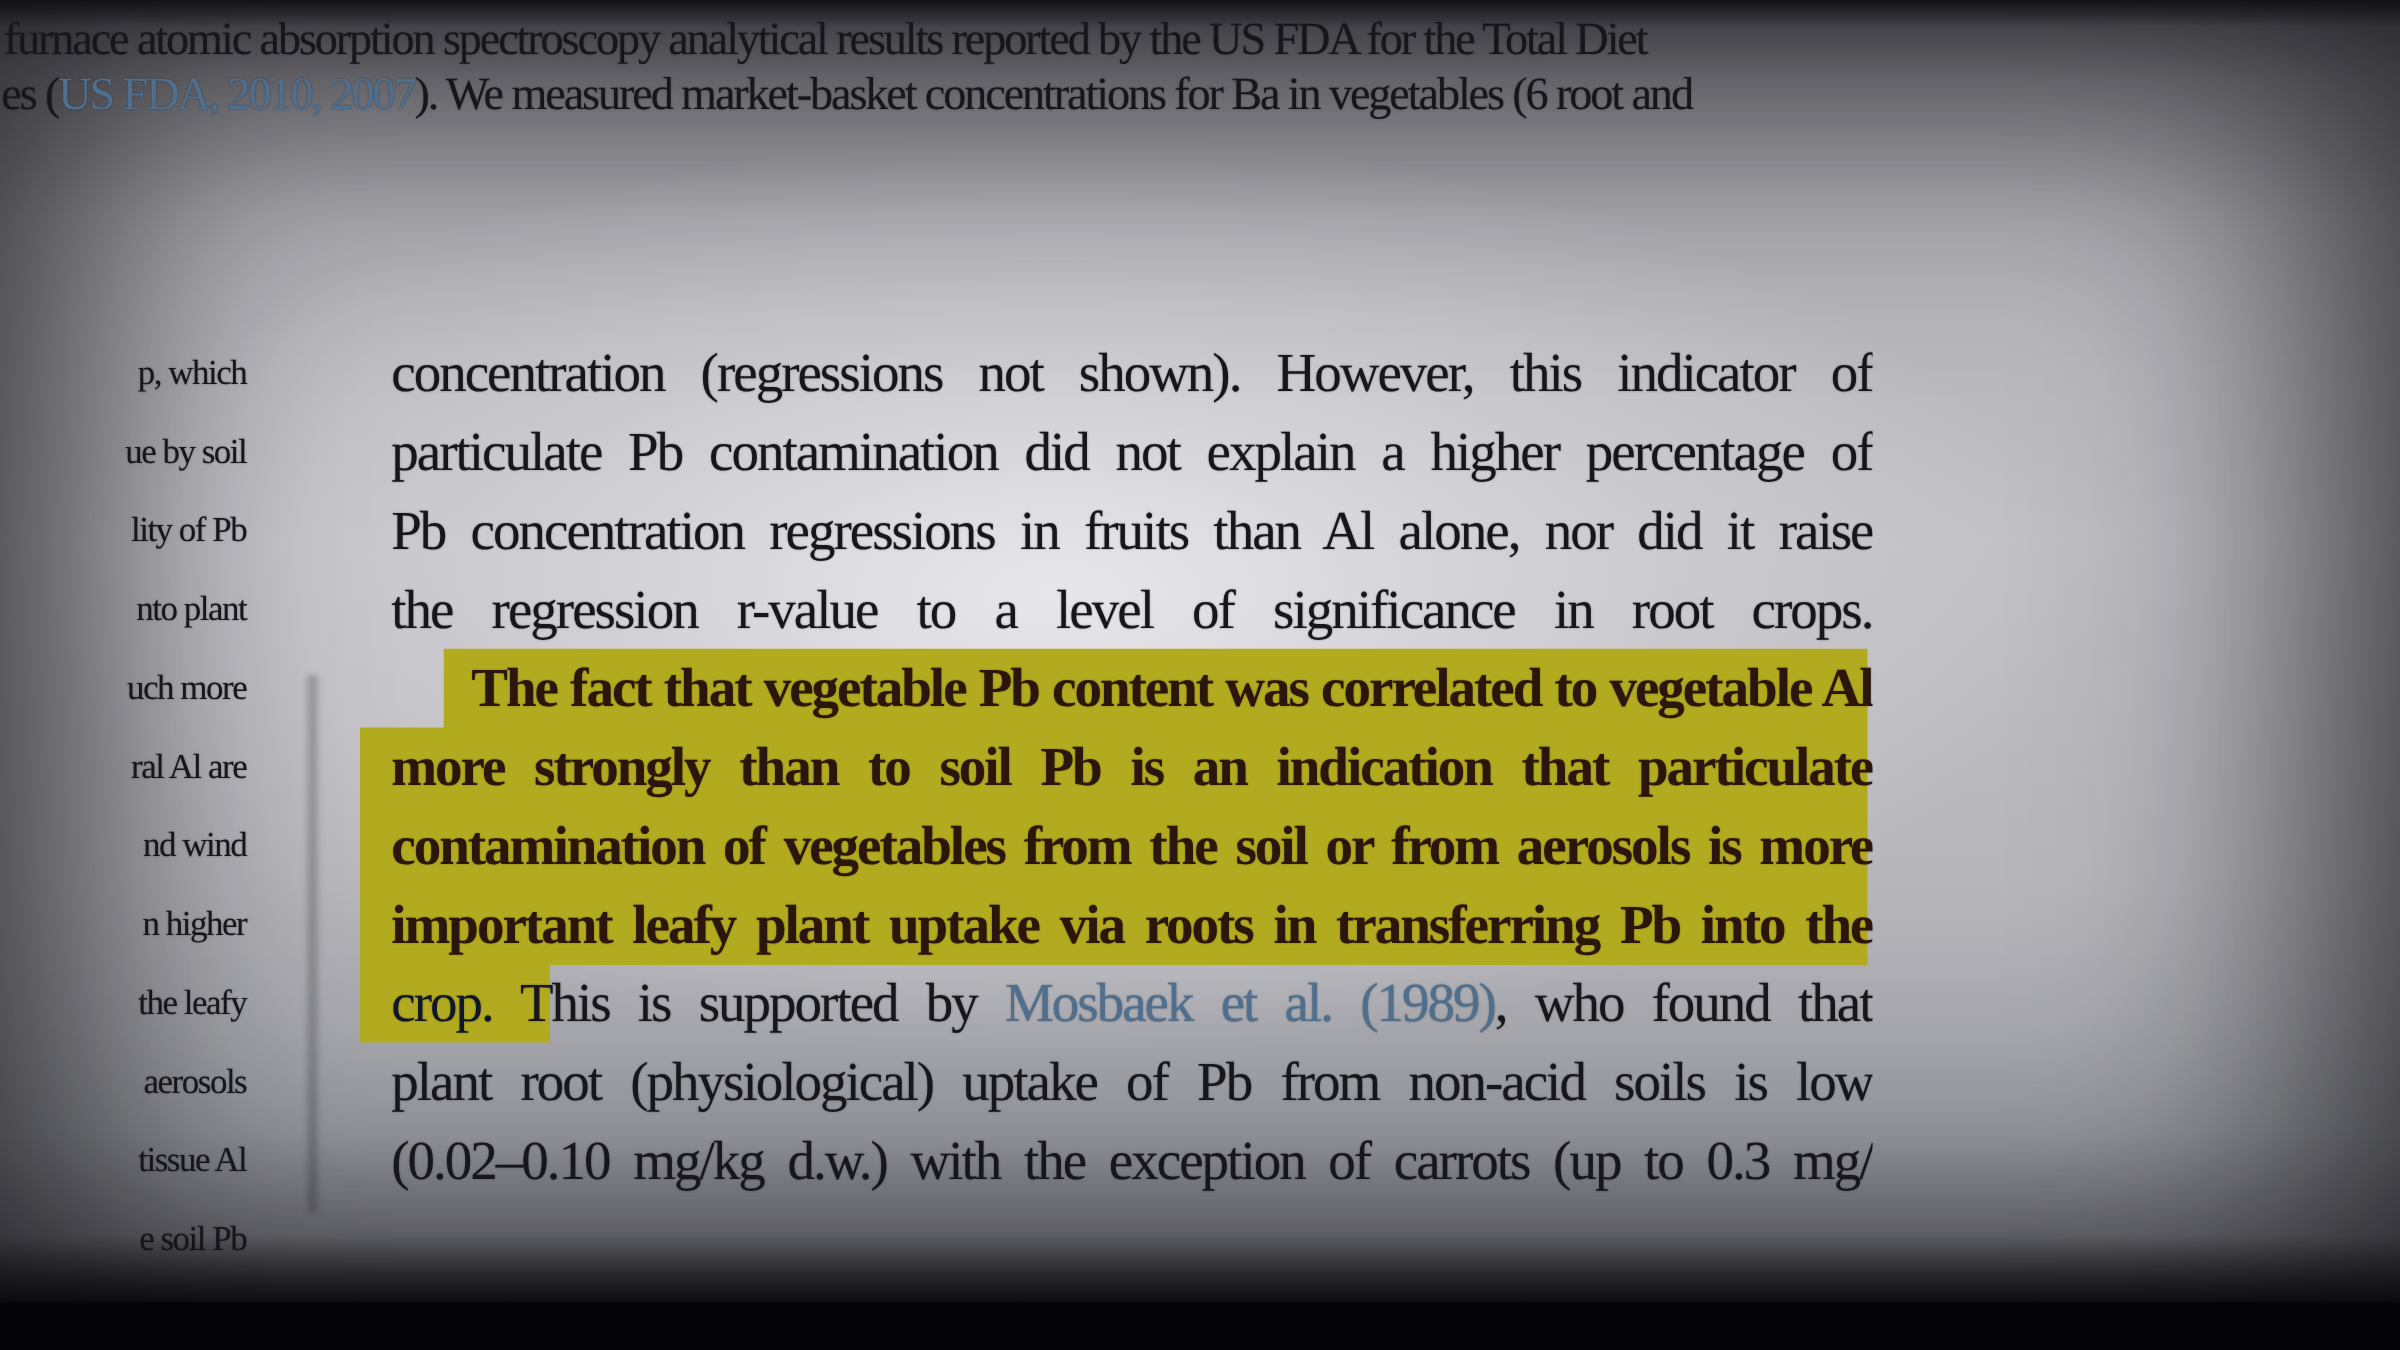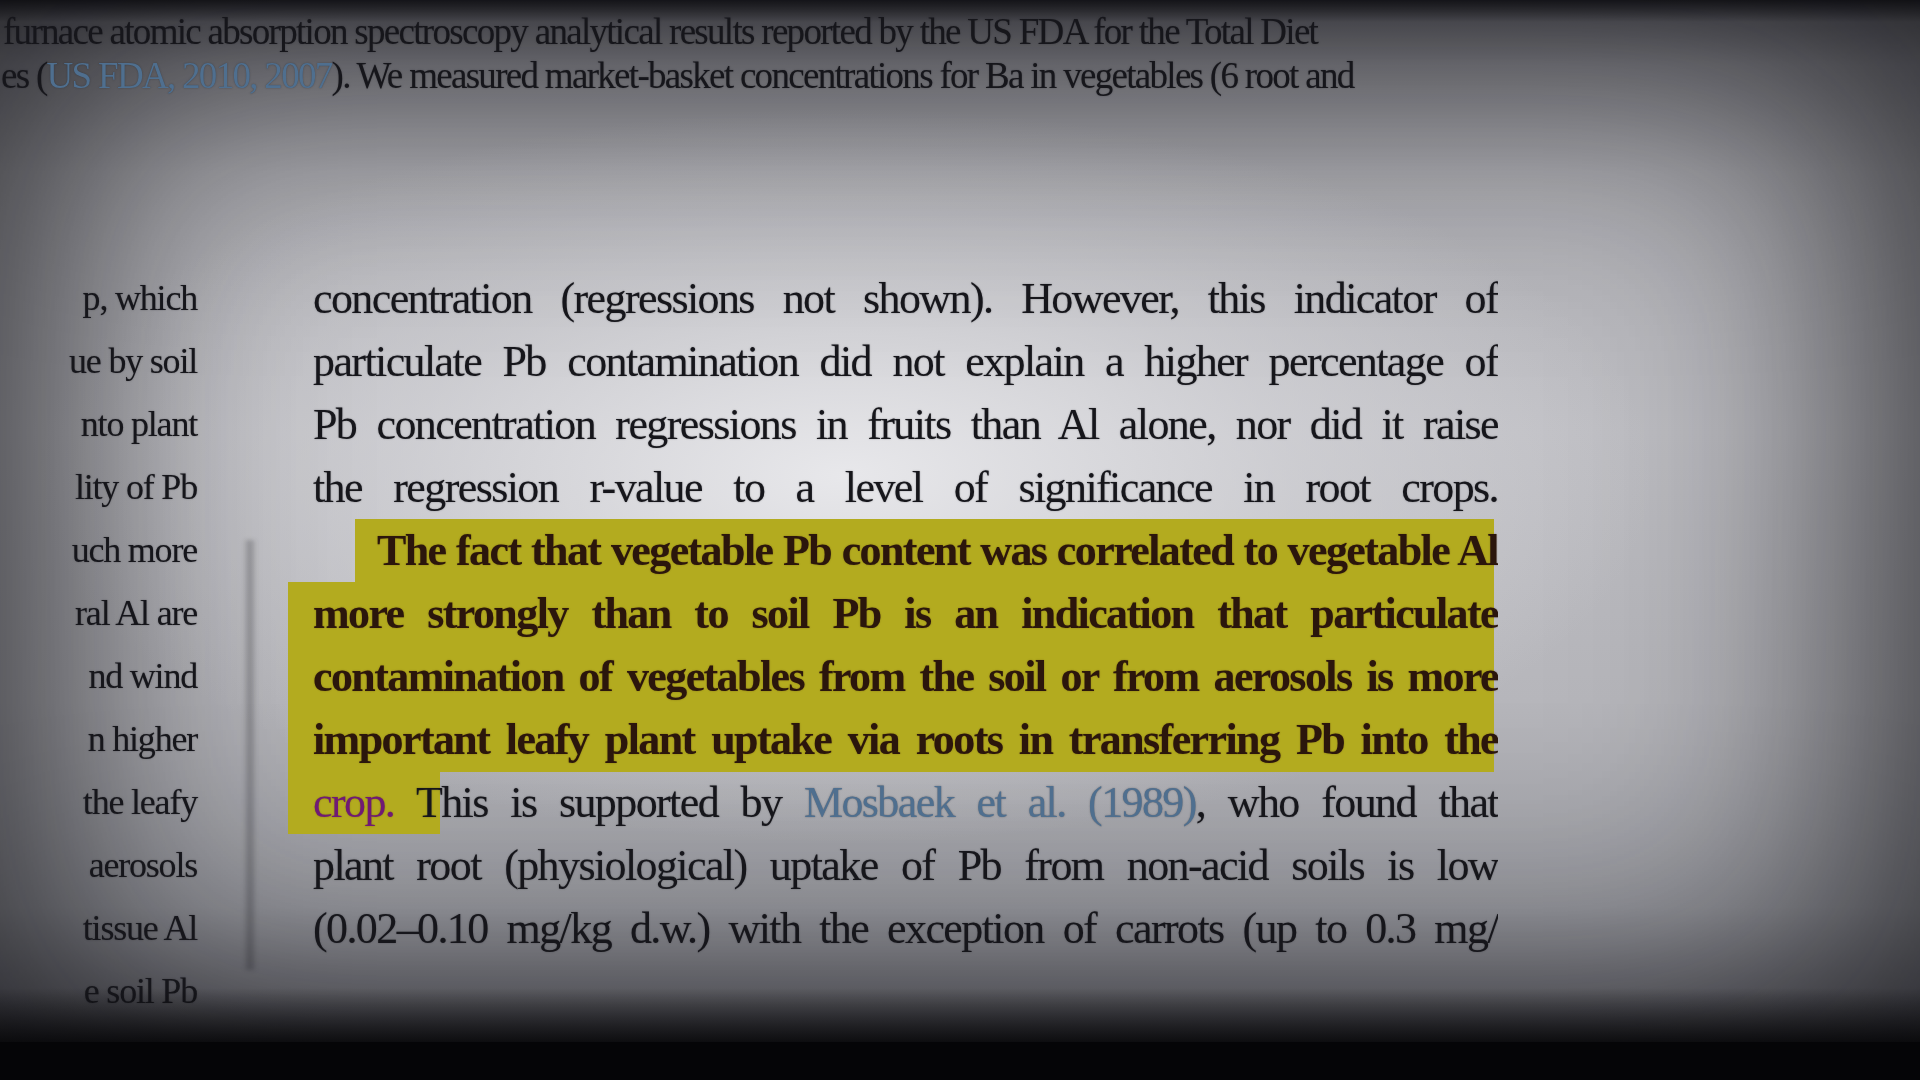--- a/index.html
+++ b/index.html
@@ -45,58 +45,58 @@
   .topline{
     position:absolute;z-index:2;white-space:nowrap;
     font-size:37px;letter-spacing:-1.7px;color:#16161b;
     text-shadow:0 0 1.5px rgba(30,30,36,.5);
   }
   .topline1{left:3px;top:10px;}
   .topline2{left:1px;top:54px;}
   
   .leftcol{
     position:absolute;left:0;top:267px;width:197px;z-index:2;
-    text-align:right;color:#16161b;font-size:36px;letter-spacing:-1.2px;
+    text-align:right;color:#16161b;font-size:28px;letter-spacing:-1.2px;
     text-shadow:0 0 1.5px rgba(30,30,36,.5);
   }
   .leftcol .lline{height:63px;line-height:63px;white-space:nowrap;overflow:visible;}
   .maincol{
     position:absolute;left:313px;top:267px;width:1185px;z-index:2;
     color:#16161b;font-size:44px;letter-spacing:-1.6px;
     text-shadow:0 0 1.5px rgba(30,30,36,.5);
   }
   .mline{
     height:63px;line-height:63px;overflow:hidden;
     text-align:justify;text-align-last:justify;
   }
   .mline.hl{color:#2b160c;text-shadow:0 0 1.5px rgba(60,30,12,.45);font-weight:bold;}
   .mline.indent{padding-left:64px;width:1121px;}
-  .hl-word{color:#701a75;text-shadow:0 0 1.5px rgba(60,30,12,.45);margin-top:39px;}
+  .hl-word{color:#0f172a;text-shadow:0 0 1.5px rgba(60,30,12,.45);margin-top:39px;}
   .link{color:#4f6f8f;text-align:right;}
 </style>
 </head>
 <body>
 
 <div class="bg"></div>
 <div class="top-strip"></div>
 <div class="gutter-shadow"></div>
 <div class="vignette"></div>
 
 <div class="hl-rect hl-r1"></div>
 <div class="hl-rect hl-r2"></div>
 <div class="hl-rect hl-r3"></div>
 
 <div class="topline topline1">furnace atomic absorption spectroscopy analytical results reported by the US FDA for the Total Diet</div>
 <div class="topline topline2"><span>es (</span><span class="link">US FDA, 2010, 2007</span><span>). We measured market-basket concentrations for Ba in vegetables (6 root and</span></div>
 
 <div class="leftcol">
   <div class="lline">p, which</div>
   <div class="lline">ue by soil</div>
+  <div class="lline">lity of Pb</div>
   <div class="lline">nto plant</div>
-  <div class="lline">lity of Pb</div>
   <div class="lline">uch more</div>
   <div class="lline">ral Al are</div>
   <div class="lline">nd wind</div>
   <div class="lline">n higher</div>
   <div class="lline">the leafy</div>
   <div class="lline">aerosols</div>
   <div class="lline">tissue Al</div>
   <div class="lline">e soil Pb</div>
 </div>
 

